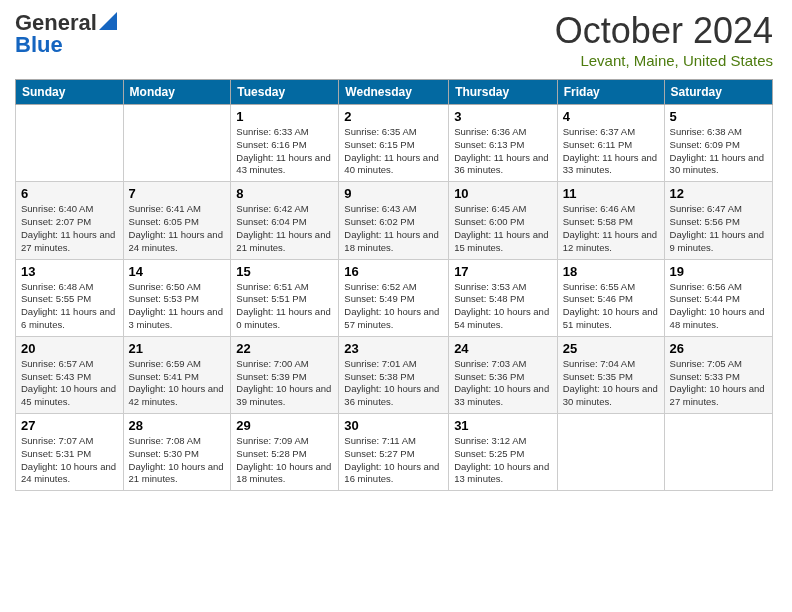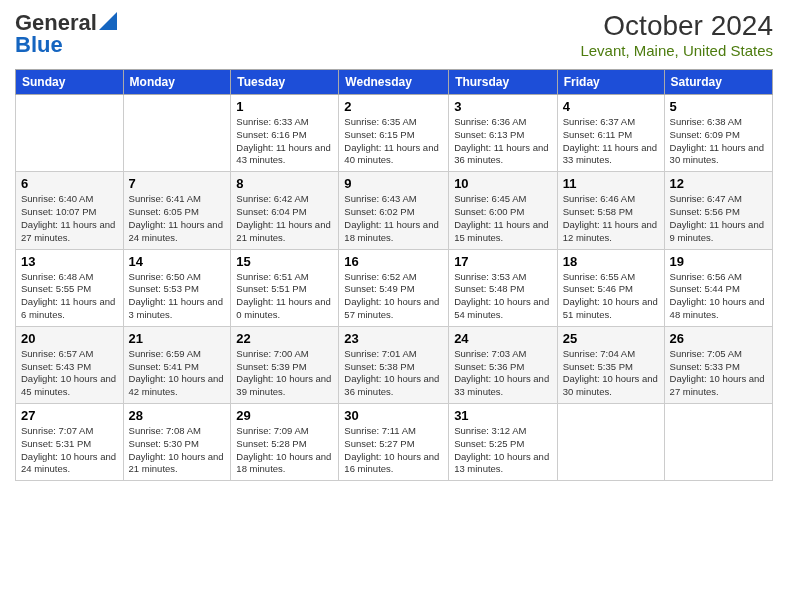--- a/index.html
+++ b/index.html
@@ -8,25 +8,25 @@
     .container { width: 788px; padding: 10px 15px; }
     
     .header { display: flex; justify-content: space-between; align-items: flex-start; margin-bottom: 10px; }
     
     .logo { display: flex; flex-direction: column; align-items: flex-start; }
     .logo-text { font-size: 22px; font-weight: bold; }
     .logo-general { color: #333; }
     .logo-blue { color: #1565c0; }
     
     .title-block { text-align: right; }
-    .month-title { font-size: 28px; color: #333; font-weight: normal; }
+    .month-title { font-size: 36px; color: #333; font-weight: normal; }
     .subtitle { font-size: 15px; color: #4d7c0f; }
     
     .calendar { width: 100%; border-collapse: collapse; font-size: 10px; }
-    .calendar th { background: #1d4ed8; color: #fff; text-align: left; padding: 5px 6px; font-size: 12px; font-weight: bold; border: 1px solid #aaa; }
+    .calendar th { background: #0369a1; color: #fff; text-align: left; padding: 5px 6px; font-size: 12px; font-weight: bold; border: 1px solid #aaa; }
     .calendar td { border: 1px solid #ccc; padding: 4px 5px; vertical-align: top; width: 113px; min-height: 70px; background: #fff; }
     .calendar tr:nth-child(even) td { background: #f5f5f5; }
     .day-num { font-size: 13px; font-weight: bold; display: block; margin-bottom: 2px; }
     .day-info { font-size: 9.5px; color: #333; line-height: 1.35; }
     .empty { background: #f9f9f9; }
   </style>
 </head>
 <body>
 
 <div class="container">
@@ -90,21 +90,21 @@
             <span class="day-num">5</span>
             <div class="day-info">Sunrise: 6:38 AM
 Sunset: 6:09 PM
 Daylight: 11 hours and 30 minutes.</div>
           </td>
         </tr>
         <tr>
           <td>
             <span class="day-num">6</span>
             <div class="day-info">Sunrise: 6:40 AM
-Sunset: 10:07 PM
+Sunset: 2:07 PM
 Daylight: 11 hours and 27 minutes.</div>
           </td>
           <td>
             <span class="day-num">7</span>
             <div class="day-info">Sunrise: 6:41 AM
 Sunset: 6:05 PM
 Daylight: 11 hours and 24 minutes.</div>
           </td>
           <td>
             <span class="day-num">8</span>

